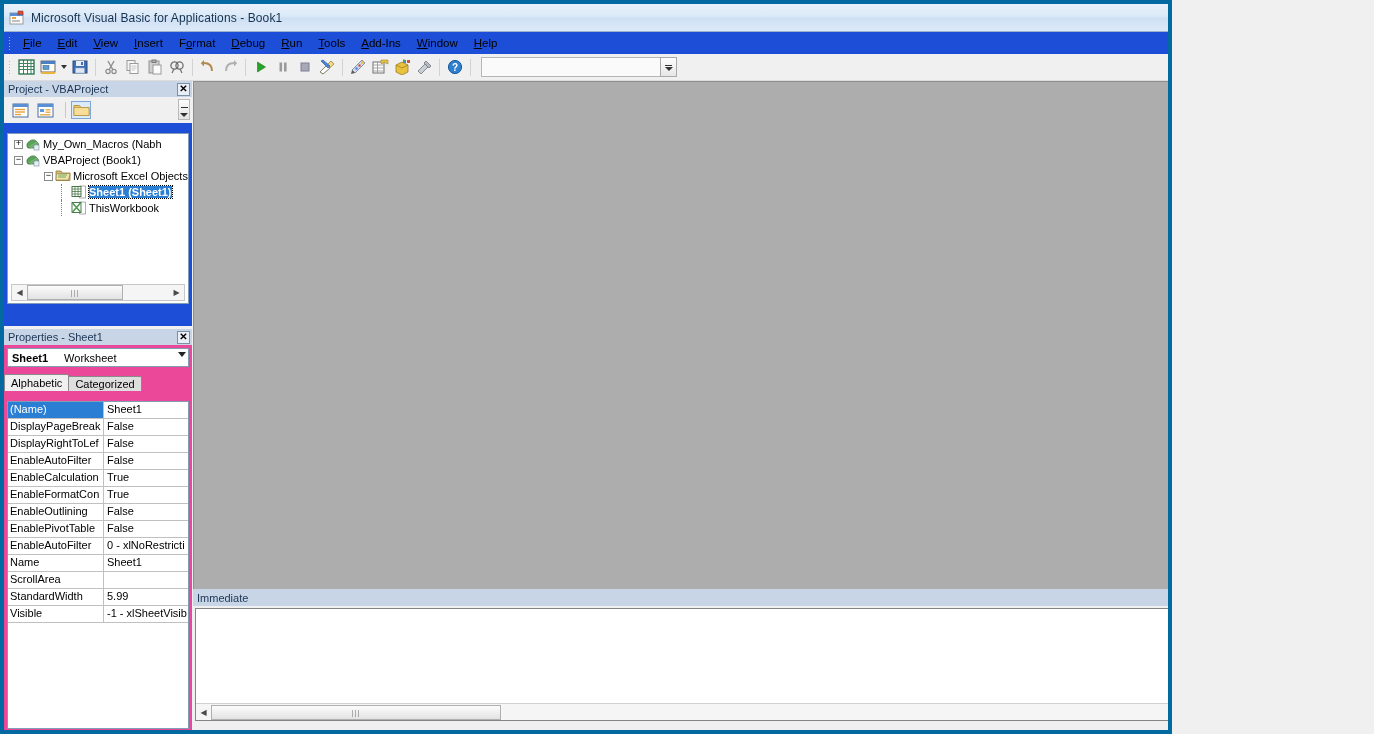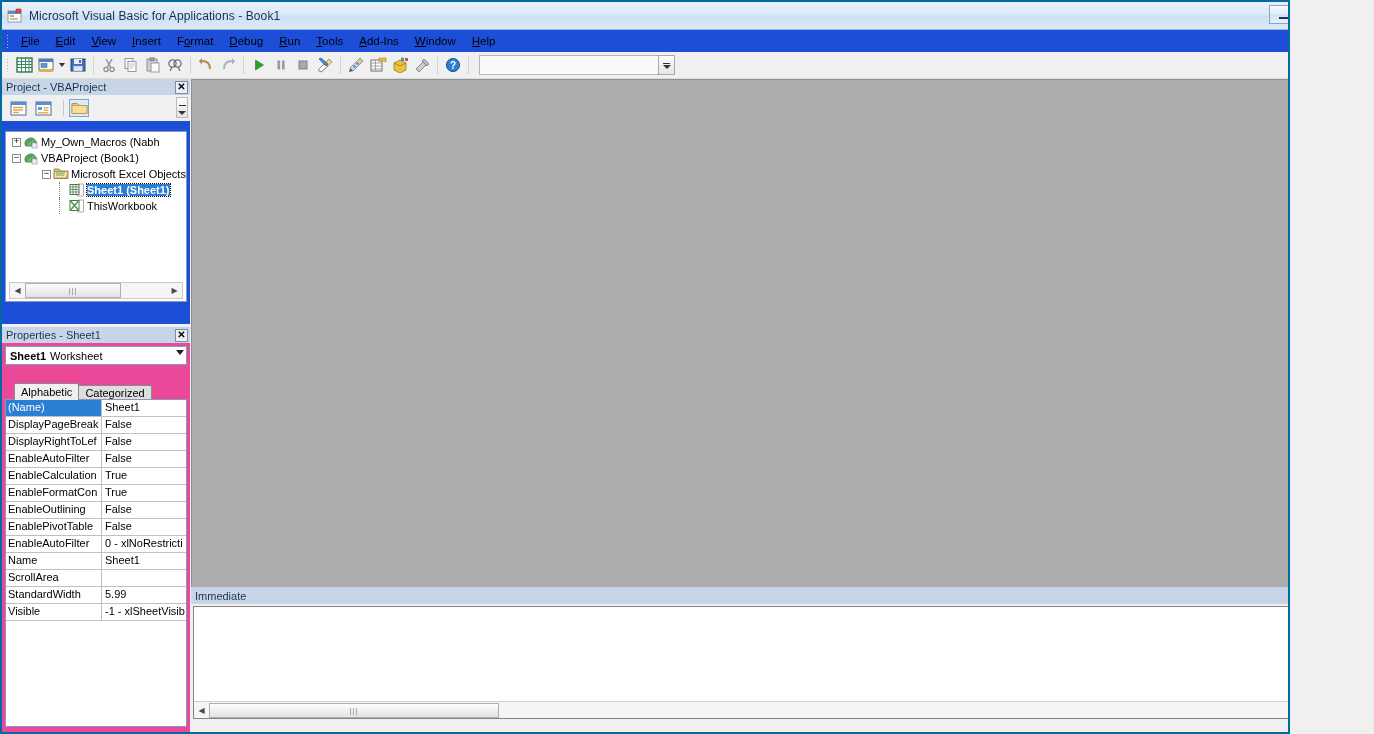--- a/index.html
+++ b/index.html
@@ -7,23 +7,23 @@
     width: 1374px; height: 734px;
     overflow: hidden;
     background: #f0f0f0;
     font-family: "Liberation Sans", sans-serif;
     font-size: 11px;
     color: #000;
     -webkit-font-smoothing: none;
   }
   #app {
     position: relative;
-    width: 1290px; height: 734px;
+    width: 1172px; height: 734px;
     background: #f0f0f0;
-    border: 2px solid #0369a1;
+    border: 4px solid #0369a1;
     box-sizing: border-box;
     overflow: hidden;
   }
 
   
   .titlebar {
     position: absolute; left: 0; top: 0;
     width: 1372px; height: 28px;
     background: linear-gradient(to bottom, #e8f1fb 0%, #dbe9f8 45%, #cfe0f4 52%, #dceaf9 100%);
     border-bottom: 1px solid #9cb3c9;
@@ -188,21 +188,21 @@
   }
   .props-combo {
     margin:3px; height:19px; background:#fff;border:1px solid #7f9db9;
     display:flex;align-items:center;padding:0 2px 0 4px;box-sizing:border-box;
     position:relative; font-size:11px;
   }
   .props-combo .caret{
     position:absolute;right:2px;top:3px;
     border-left:4px solid transparent;border-right:4px solid transparent;border-top:5px solid #222;
   }
-  .props-tabs { display:flex; align-items:flex-end; height:17px; padding-left:12px; margin-top:18px;}
+  .props-tabs { display:flex; align-items:flex-end; height:17px; padding-left:0; margin-top:7px;}
   .ptab {
     height:15px; padding:0 6px; font-size:11px;
     border:1px solid #8a8a8a; border-bottom:none; box-sizing:border-box;
     display:flex;align-items:center; background:#dedede; margin-right:-1px;
     border-radius:2px 2px 0 0;
   }
   .ptab.active { background:#f0f0f0; height:17px; position:relative; z-index:2;}
   .ptable {
     position:absolute;left:3px;right:3px;top:72px;bottom:8px;
     background:#fff;border:1px solid #7f9db9;box-sizing:border-box;overflow:hidden;
@@ -601,21 +601,21 @@
   </div>
 
   <div class="props-panel">
     <div class="panel-title">
       <span>Properties - Sheet1</span>
       <span class="panel-close">✕</span>
     </div>
 
     <div class="props-combo">
       <b>Sheet1</b>
-      <span style="margin-left:4px;">Worksheet</span>
+      <span style="margin-left:16px;">Worksheet</span>
       <span class="caret"></span>
     </div>
 
     <div class="props-tabs">
       <span class="ptab active">Alphabetic</span>
       <span class="ptab">Categorized</span>
     </div>
 
     <div class="ptable">
       <div class="prow selected">

